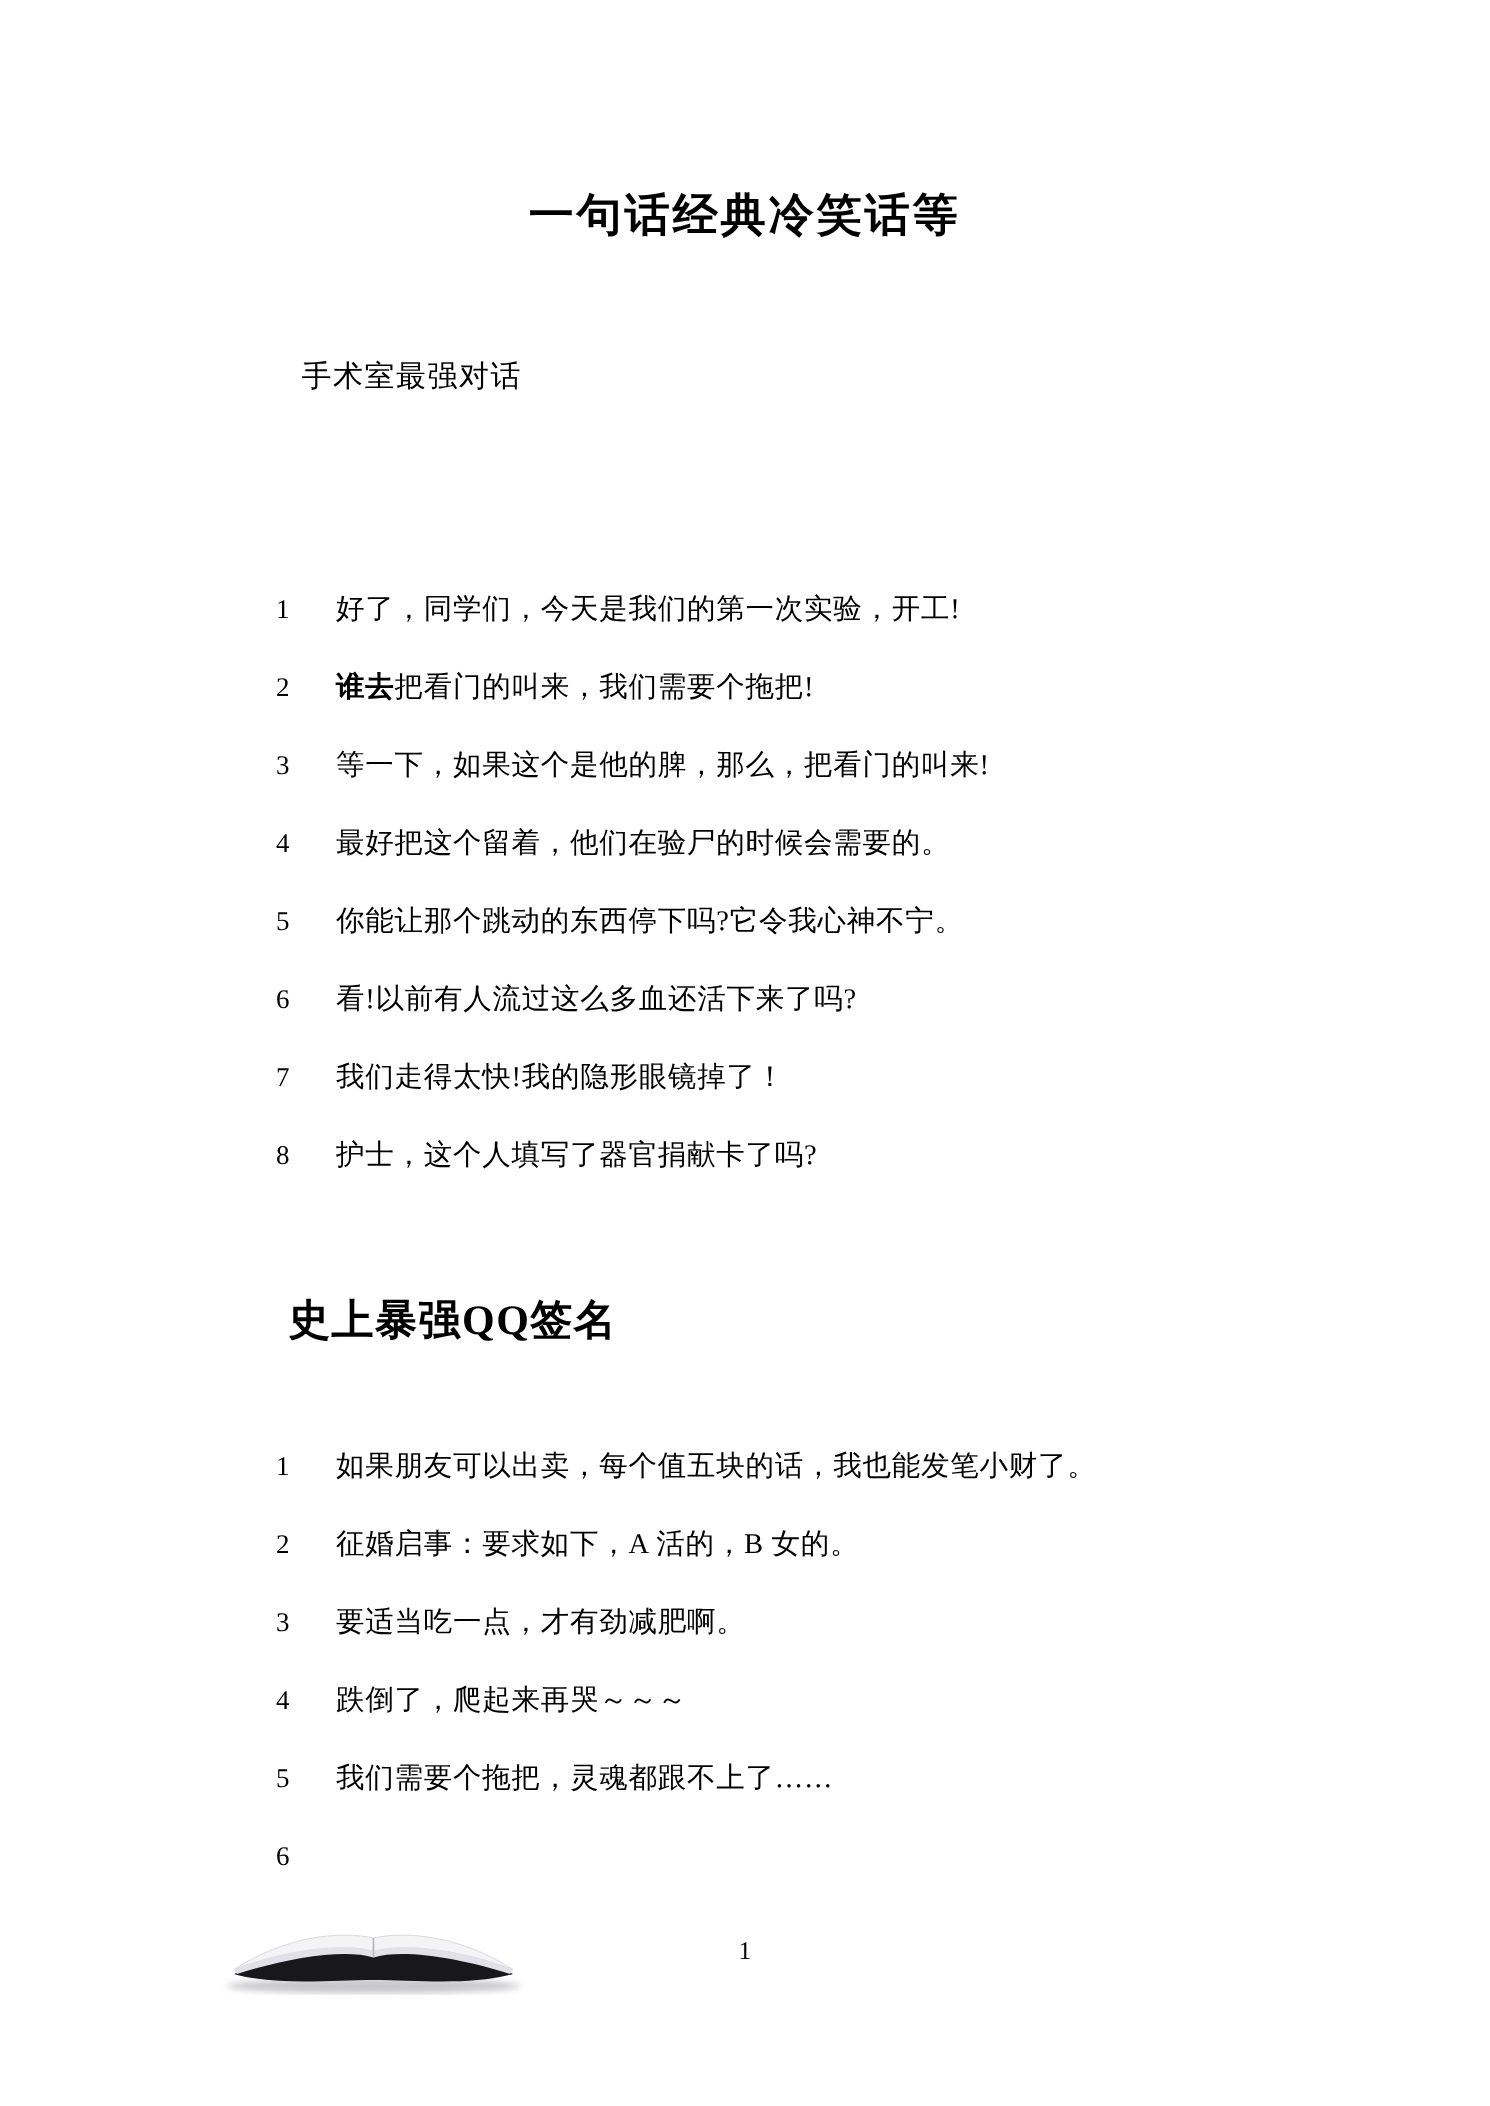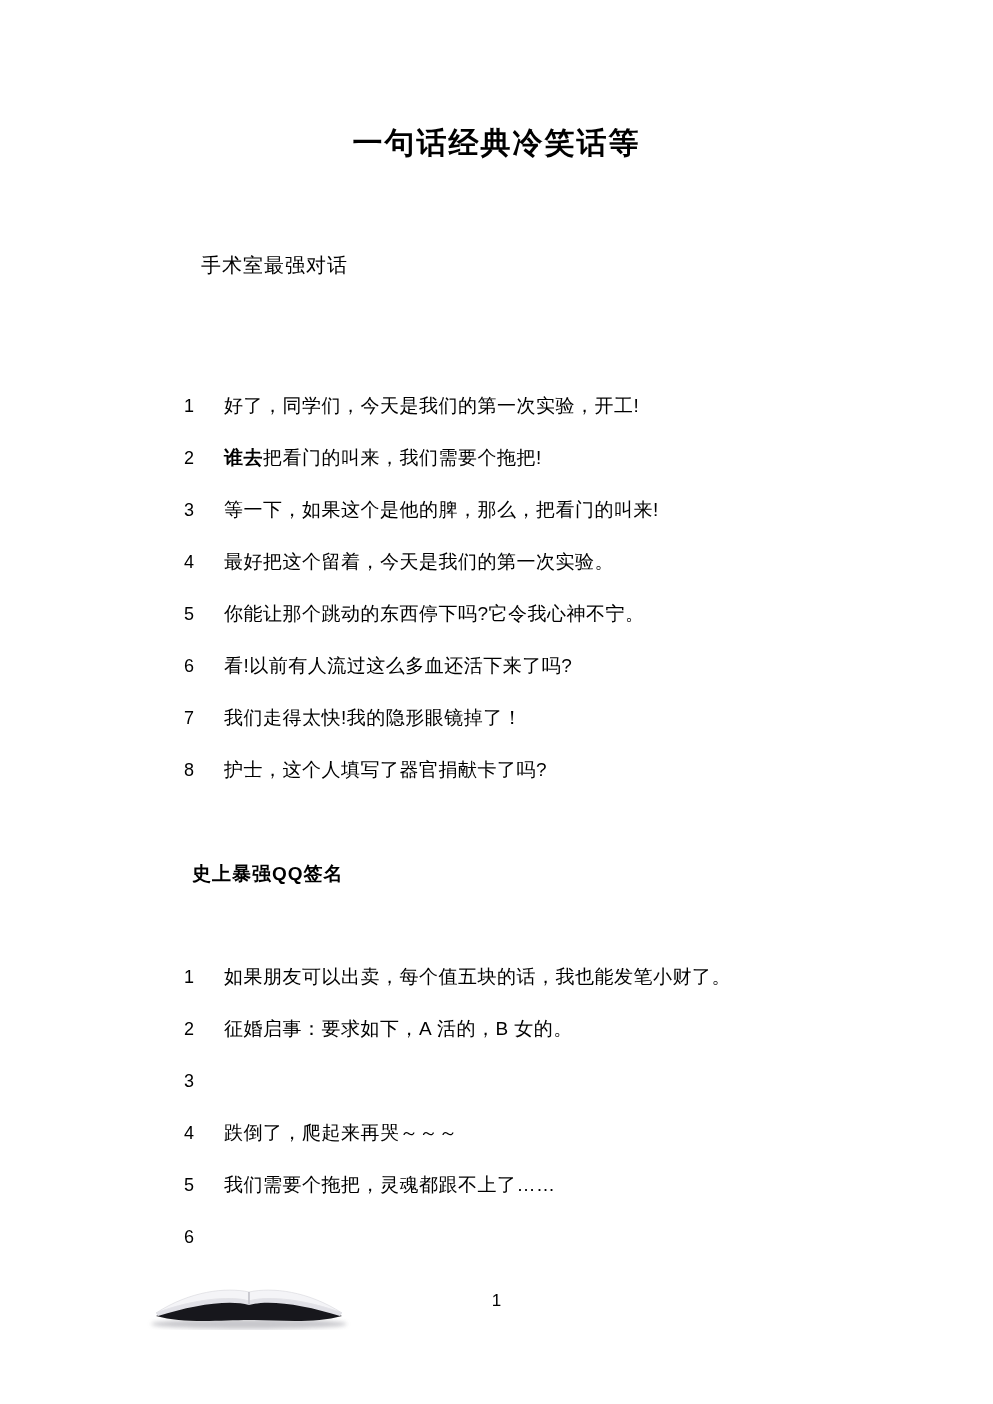--- a/index.html
+++ b/index.html
@@ -6,47 +6,46 @@
     margin: 0;
     padding: 0;
     background: #ffffff;
   }
   .page {
     position: relative;
     width: 993px;
     height: 1404px;
     background: #ffffff;
     color: #000000;
-    font-family: Liberation Sans, sans-serif;
+    font-family: Liberation Serif, serif;
     overflow: hidden;
     border-radius: 24px;
   }
   .doc-title {
     position: absolute;
     top: 123px;
     left: 0;
     width: 100%;
     text-align: center;
     font-size: 30px;
     font-weight: bold;
     letter-spacing: 2px;
   }
   .section-heading-1 {
     position: absolute;
     top: 237px;
     left: 201px;
     font-size: 20px;
     letter-spacing: 1px;
-    margin-top: 15px;
   }
   .section-heading-2 {
     position: absolute;
     top: 861px;
     left: 192px;
-    font-size: 19px;
+    font-size: 28px;
     font-weight: bold;
     letter-spacing: 1px;
   }
   .list {
     position: absolute;
     left: 184px;
     right: 60px;
   }
   .list-1 { top: 380px; }
   .list-2 { top: 951px; }
@@ -99,21 +98,21 @@
       <span class="num">2</span>
       <span class="txt bold">谁去</span>
       <span class="txt">把看门的叫来，我们需要个拖把!</span>
     </div>
     <div class="row">
       <span class="num">3</span>
       <span class="txt">等一下，如果这个是他的脾，那么，把看门的叫来!</span>
     </div>
     <div class="row">
       <span class="num">4</span>
-      <span class="txt">最好把这个留着，今天是我们的第一次实验。</span>
+      <span class="txt">最好把这个留着，他们在验尸的时候会需要的。</span>
     </div>
     <div class="row">
       <span class="num">5</span>
       <span class="txt">你能让那个跳动的东西停下吗?它令我心神不宁。</span>
     </div>
     <div class="row">
       <span class="num">6</span>
       <span class="txt">看!以前有人流过这么多血还活下来了吗?</span>
     </div>
     <div class="row">
@@ -132,20 +131,21 @@
     <div class="row">
       <span class="num">1</span>
       <span class="txt">如果朋友可以出卖，每个值五块的话，我也能发笔小财了。</span>
     </div>
     <div class="row">
       <span class="num">2</span>
       <span class="txt">征婚启事：要求如下，A 活的，B 女的。</span>
     </div>
     <div class="row">
       <span class="num">3</span>
+      <span class="txt">要适当吃一点，才有劲减肥啊。</span>
     </div>
     <div class="row">
       <span class="num">4</span>
       <span class="txt">跌倒了，爬起来再哭～～～</span>
     </div>
     <div class="row">
       <span class="num">5</span>
       <span class="txt">我们需要个拖把，灵魂都跟不上了……</span>
     </div>
     <div class="row">

